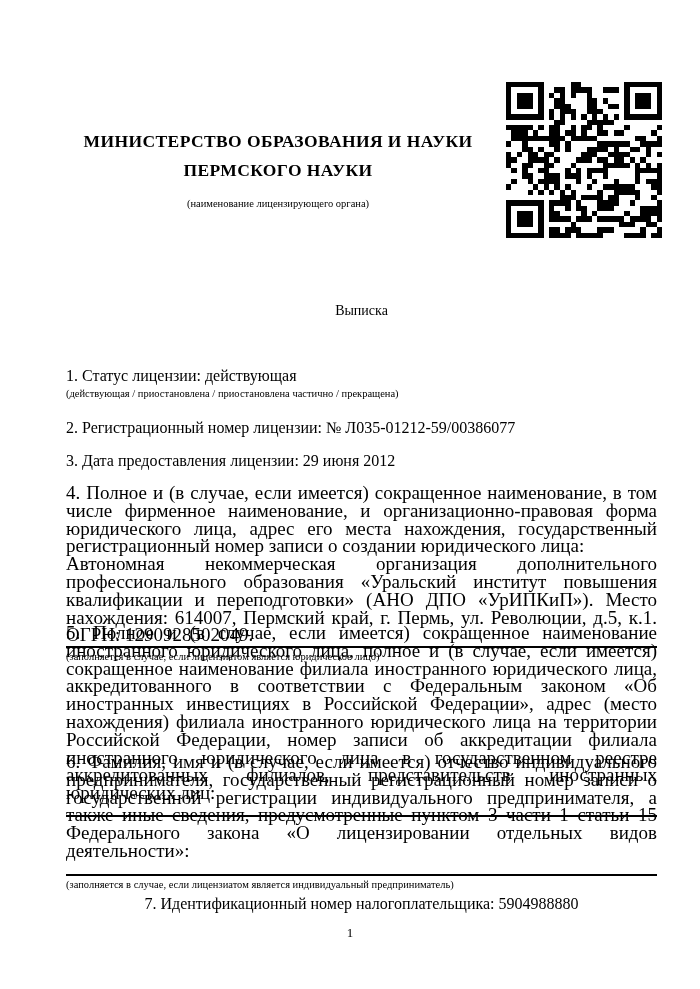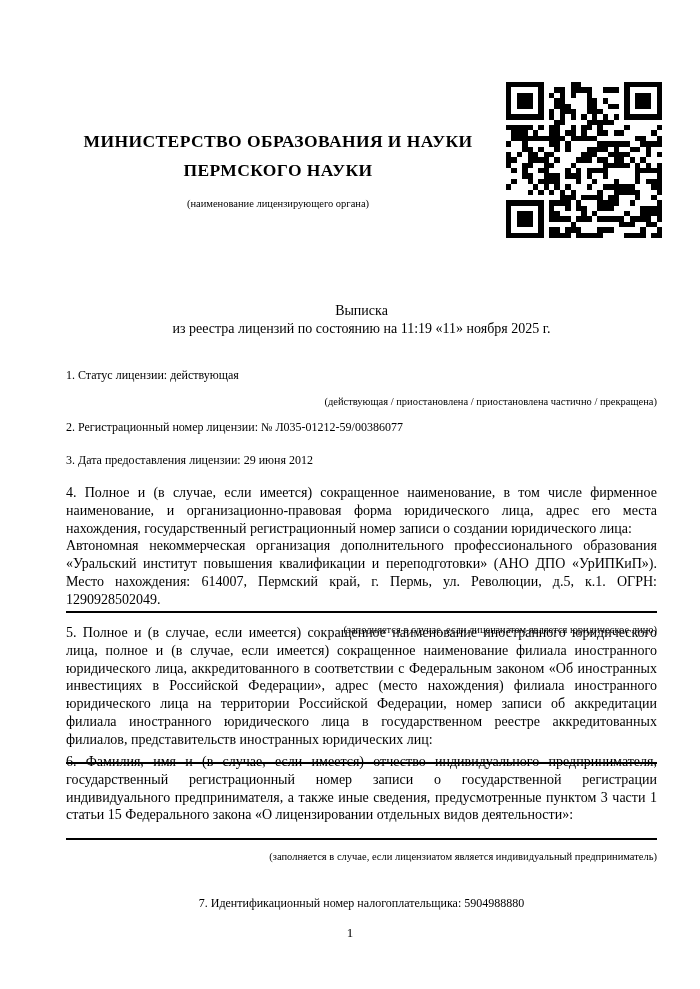--- a/index.html
+++ b/index.html
@@ -47,35 +47,35 @@
   
   .title-block {
     top: 302px;
     text-align: center;
     font-size: 14px;
     line-height: 17.8px;
   }
 
   
   .line {
-    font-size: 12px;
+    font-size: 16px;
     line-height: 17.8px;
     margin: 0;
   }
   .para {
-    font-size: 14px;
+    font-size: 19px;
     line-height: 17.8px;
     margin: 0;
     text-align: justify;
   }
   .caption {
     font-size: 10.5px;
     line-height: 13px;
-    text-align: right;
-    margin-top: 10px;
+    text-align: left;
+    margin-top: 2px;
   }
   .rule { border-top: 2px solid #000; margin-top: 2px; }
   .spacer-sm { height: 11px; }
   .spacer-md { height: 12px; }
 
   .b-item1 { top: 367px; }
   .b-item2 { top: 419px; }
   .b-item3 { top: 452px; }
   .b-item4 { top: 484px; }
   .b-item5 { top: 624px; }
@@ -524,21 +524,20 @@
       <rect x="22" y="28" width="1" height="1"></rect>
       <rect x="23" y="28" width="1" height="1"></rect>
       <rect x="24" y="28" width="1" height="1"></rect>
       <rect x="25" y="28" width="1" height="1"></rect>
       <rect x="27" y="28" width="1" height="1"></rect>
       <rect x="28" y="28" width="1" height="1"></rect>
     </svg>
 
   <div class="abs title-block">
     <div>Выписка</div>
-    <div>из реестра лицензий по состоянию на 11:19 «11» ноября 2025 г.</div>
   </div>
 
   <div class="abs b-item1">
     <p class="line">1. Статус лицензии: действующая</p>
     <div class="caption">(действующая / приостановлена / приостановлена частично / прекращена)</div>
   </div>
 
   <div class="abs b-item2">
     <p class="line">2. Регистрационный номер лицензии: № Л035-01212-59/00386077</p>
   </div>

